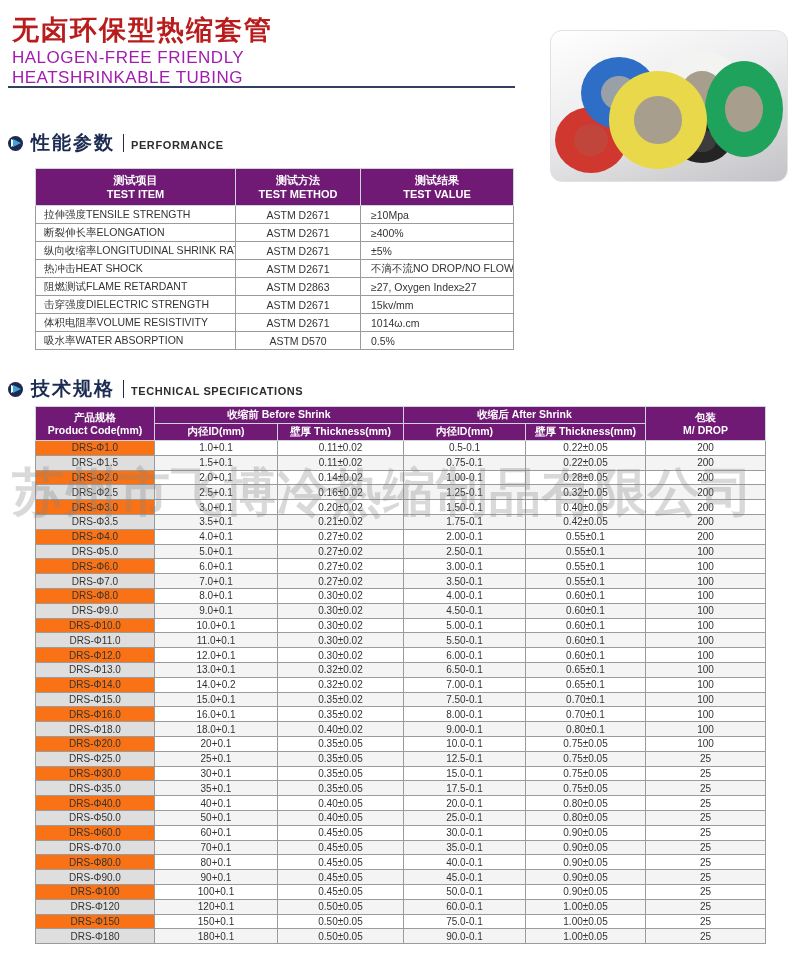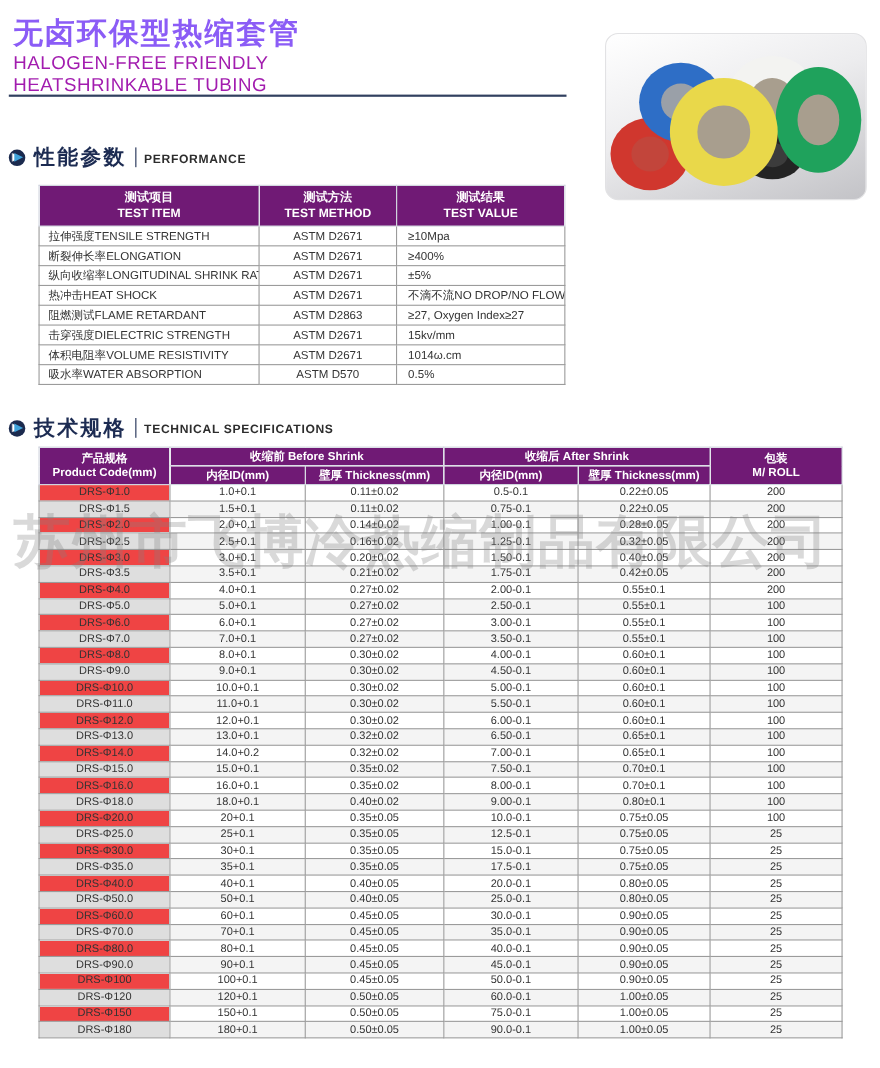--- a/index.html
+++ b/index.html
@@ -4,21 +4,21 @@
 <style>
   * { box-sizing: border-box; }
   body { margin: 0; background: #ffffff; }
   .page {
     position: relative; width: 800px; height: 971px; background: #fff;
     font-family: "Liberation Sans", "DejaVu Sans", sans-serif; overflow: hidden;
   }
   
   .title-cn {
     position: absolute; left: 12px; top: 12px;
-    font-size: 27px; font-weight: 700; color: #8b5cf6; letter-spacing: 2px;
+    font-size: 27px; font-weight: 700; color: #b91c1c; letter-spacing: 2px;
   }
   .subtitle {
     position: absolute; left: 12px; top: 48px;
     font-size: 17px; line-height: 20px; color: #a21caf; font-weight: 500; letter-spacing: .5px;
   }
   .title-rule {
     position: absolute; left: 8px; top: 86px; width: 507px; height: 2px; background: #31405f;
   }
   
   .photo {
@@ -71,21 +71,21 @@
   .perf-table tbody td:nth-child(3) { text-align: left; padding: 1px 10px; }
   
   .specs-table { position: absolute; left: 35px; top: 406px; width: 730px; }
   .specs-table col.s1 { width: 119px; } .specs-table col.s2 { width: 123px; }
   .specs-table col.s3 { width: 126px; } .specs-table col.s4 { width: 122px; }
   .specs-table col.s5 { width: 120px; } .specs-table col.s6 { width: 120px; }
   .specs-table thead tr.h1 th { height: 15px; font-size: 10.5px; }
   .specs-table thead tr.h2 th { height: 17px; font-size: 10.5px; }
   .specs-table thead th.two-line { font-size: 10.5px; line-height: 13px; }
   .specs-table tbody td { height: 14.8px; font-size: 10px; padding: 0 2px; text-align: center; }
-  .specs-table tbody td.col-first { background: #ef4444; }
+  .specs-table tbody td.col-first { background: #f97316; }
   .specs-table tbody tr:nth-child(even) td { background: #f4f4f4; }
   .specs-table tbody tr:nth-child(even) td.col-first { background: #dedede; }
   
   .watermark {
     position: absolute; left: 12px; top: 458px; width: 788px;
     font-size: 52px; font-weight: 700; letter-spacing: 1px; white-space: nowrap;
     color: rgba(128,128,128,0.30); z-index: 5; pointer-events: none; overflow: hidden;
   }
 </style>
 </head>
@@ -213,21 +213,21 @@
     <thead>
       <tr class="h1">
         <th rowspan="2" class="two-line">
           <div>产品规格</div>
           <div>Product Code(mm)</div>
         </th>
         <th colspan="2">收缩前 Before Shrink</th>
         <th colspan="2">收缩后 After Shrink</th>
         <th rowspan="2" class="two-line">
           <div>包装</div>
-          <div>M/ ROLL</div>
+          <div>M/ DROP</div>
         </th>
       </tr>
       <tr class="h2">
         <th>内径ID(mm)</th>
         <th>壁厚 Thickness(mm)</th>
         <th>内径ID(mm)</th>
         <th>壁厚 Thickness(mm)</th>
       </tr>
     </thead>
     <tbody>

